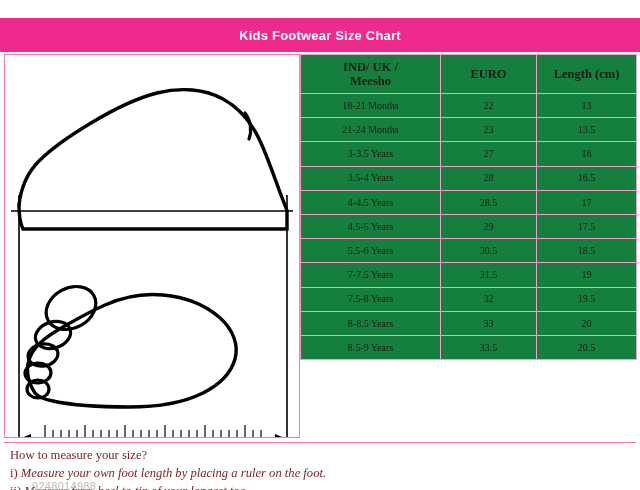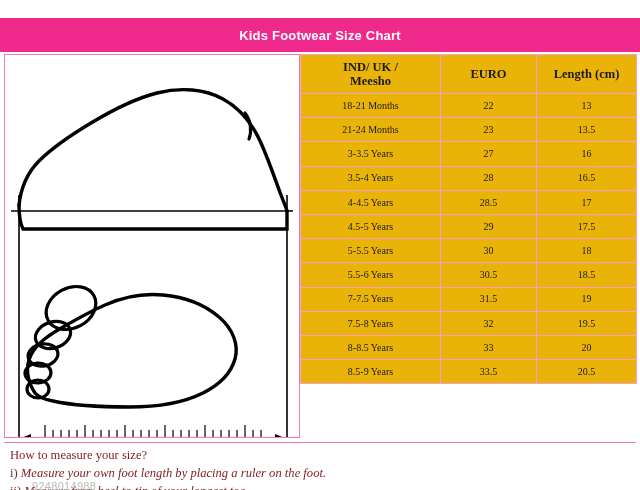--- a/index.html
+++ b/index.html
@@ -58,21 +58,21 @@
     position: absolute;
     left: 300px;
     top: 36px;
     width: 336px;
     height: 384px;
   }
   table.size-table {
     border-collapse: collapse;
     width: 336px;
     table-layout: fixed;
-    background: #eab308;
+    background: #15803d;
   }
   table.size-table th,
   table.size-table td {
     border: 1px solid #f4a0c8;
     text-align: center;
     font-size: 10px;
     color: #1a1a1a;
     padding: 0;
     height: 23.2px;
     line-height: 1.15;
@@ -231,25 +231,20 @@
           <td>4-4.5 Years</td>
           <td>28.5</td>
           <td>17</td>
         </tr>
         <tr>
           <td>4.5-5 Years</td>
           <td>29</td>
           <td>17.5</td>
         </tr>
         <tr>
-          <td>5-5.5 Years</td>
-          <td>30</td>
-          <td>18</td>
-        </tr>
-        <tr>
           <td>5.5-6 Years</td>
           <td>30.5</td>
           <td>18.5</td>
         </tr>
         <tr>
           <td>7-7.5 Years</td>
           <td>31.5</td>
           <td>19</td>
         </tr>
         <tr>

